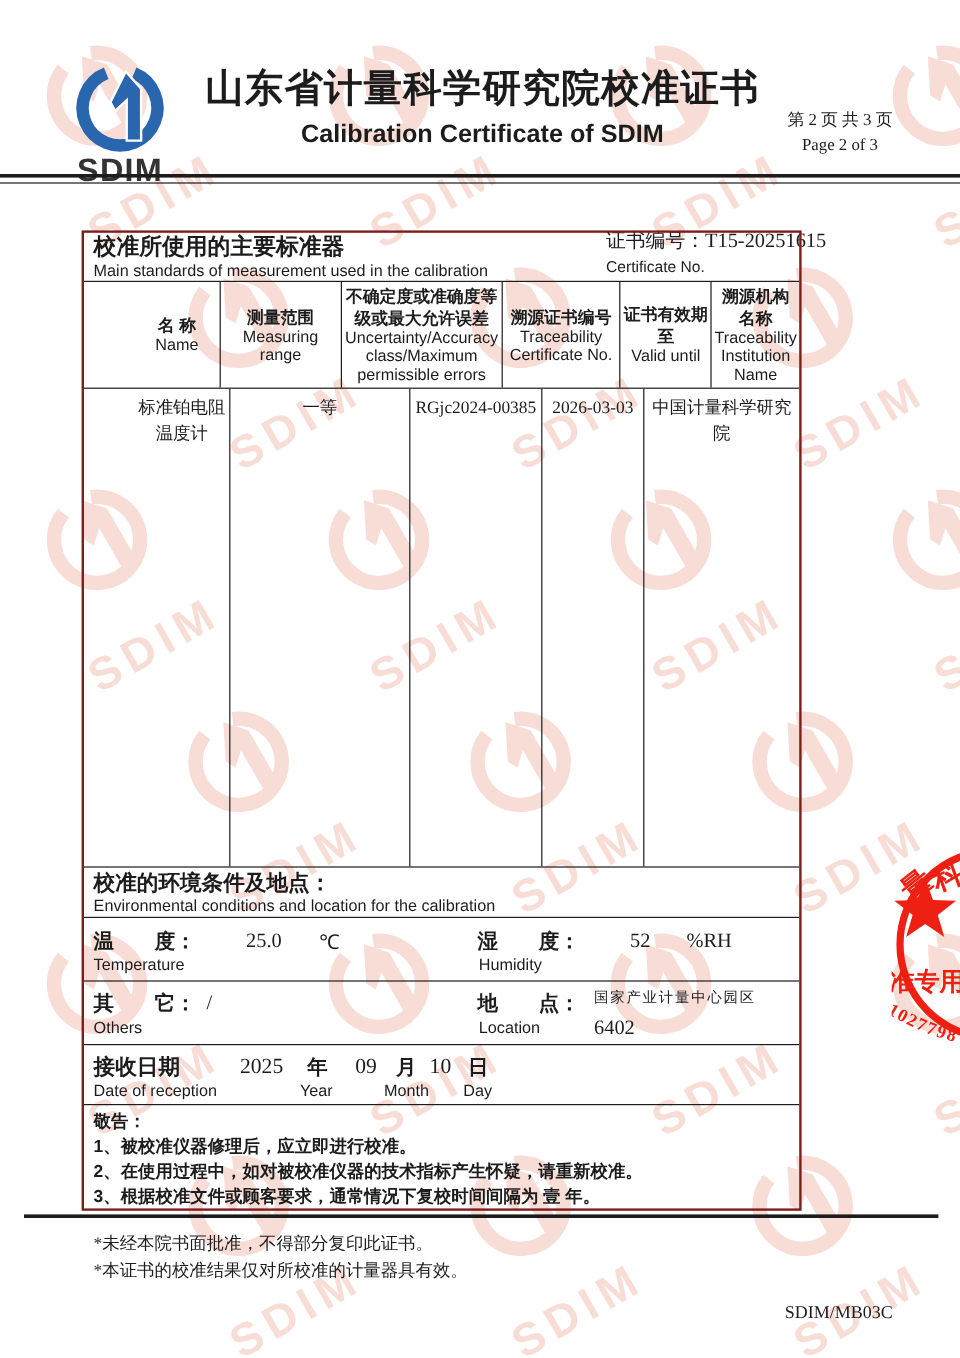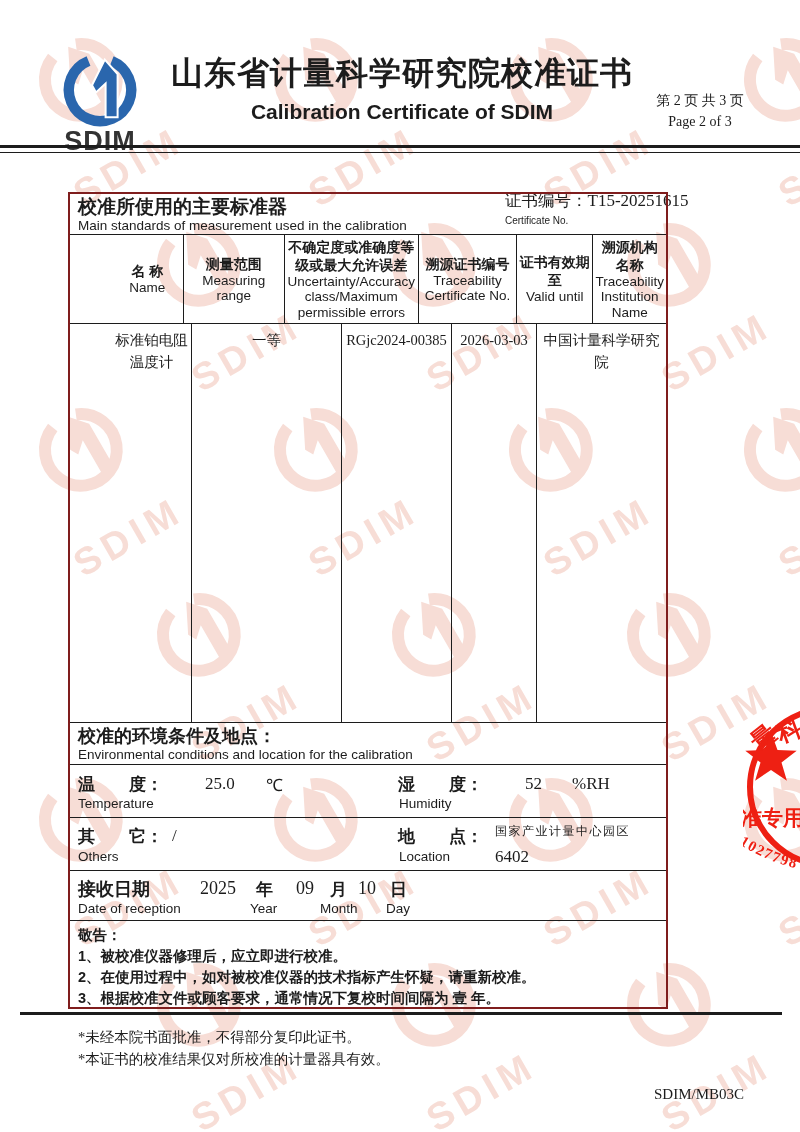--- a/index.html
+++ b/index.html
@@ -15,21 +15,21 @@
   .logo-text{font-weight:bold;font-size:27px;letter-spacing:1px;color:#333;margin-top:-8px;}
   .title-zh{left:158px;top:52px;width:488px;text-align:center;font-family:"Liberation Serif",serif;
             font-weight:bold;font-size:32px;letter-spacing:1px;}
   .title-en{left:158px;top:100px;width:488px;text-align:center;font-weight:bold;font-size:21px;}
   .pageinfo{left:640px;top:90px;width:120px;text-align:center;font-family:"Liberation Serif",serif;
             font-size:14px;line-height:1.5;}
   .rule2{left:0;top:145px;width:800px;height:4px;border-top:3px solid #1c1c1c;border-bottom:1px solid #1c1c1c;}
   .certno{left:505px;top:150px;width:250px;}
   .certno-zh{font-family:"Liberation Serif",serif;font-size:16.5px;margin-top:40px;}
   .certno-val{font-size:17px;}
-  .certno-en{font-size:10px;margin-top:3px;}
+  .certno-en{font-size:13px;margin-top:3px;}
 
   
   .mtable{left:68px;top:192px;width:600px;border:2px solid #7f1d1d;box-sizing:border-box;background:transparent;}
   .trow{border-bottom:1px solid #1c1c1c;box-sizing:border-box;position:relative;}
   .trow:last-child{border-bottom:none;}
   .sec-title{height:41px;padding:2px 0 0 8px;}
   .sec-title .zh{font-weight:bold;font-size:19px;line-height:22px;}
   .sec-title .en{font-size:13.5px;line-height:16px;}
   .cols{height:89px;display:flex;}
   .col{border-right:1px solid #1c1c1c;box-sizing:border-box;display:flex;flex-direction:column;

